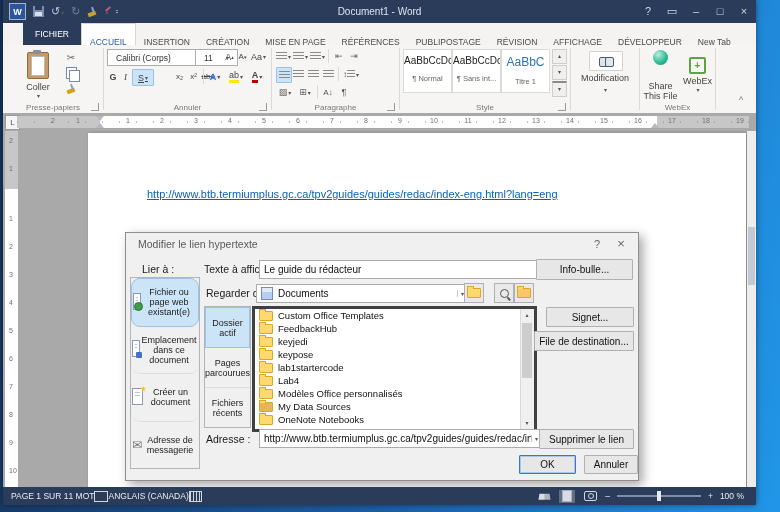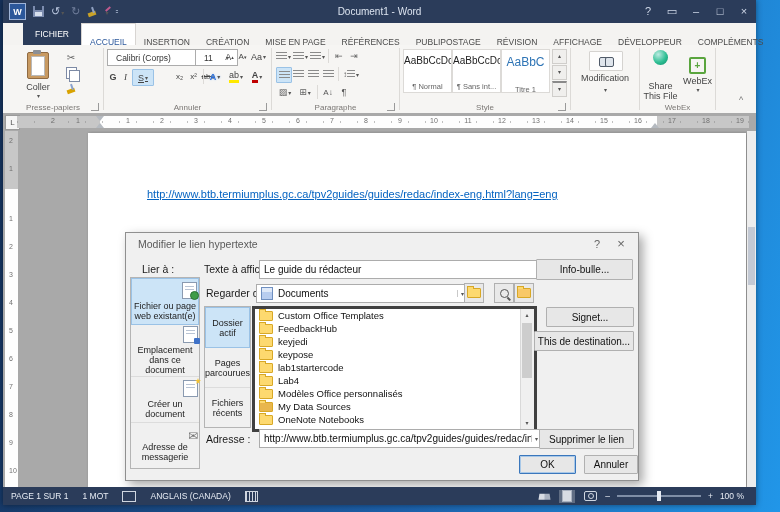--- a/index.html
+++ b/index.html
@@ -60,21 +60,21 @@
   .binoc{width:15px;height:9px;position:relative;}
   .binoc::before,.binoc::after{content:"";position:absolute;top:0;width:7px;height:8px;border:1px solid #4f5a68;border-radius:2px;background:#dfe5ec;}
   .binoc::before{left:0;} .binoc::after{right:0;}
   .webexball{width:15px;height:15px;border-radius:50%;
      background:radial-gradient(circle at 35% 30%,#bdebe2,#2fbf94 55%,#0a8a66);}
   .webexplus{width:13px;height:13px;border:2px solid #5aa53e;border-radius:2px;color:#5aa53e;
      font-size:10px;font-weight:bold;display:flex;align-items:center;justify-content:center;}
   .stylecard{position:absolute;top:4px;width:47px;height:42px;background:#fff;border:1px solid #dcdad7;
              text-align:center;overflow:hidden;}
   .stylecard .prev{font-size:10px;color:#222;margin-top:5px;white-space:nowrap;}
-  .stylecard .nm{font-size:7.5px;color:#666;margin-top:16px;white-space:nowrap;}
+  .stylecard .nm{font-size:7.5px;color:#666;margin-top:8px;white-space:nowrap;}
   .scrollcol span{display:block;width:13px;height:13px;border:1px solid #d0cecb;background:#f0efed;
       font-size:6px;text-align:center;line-height:12px;color:#555;margin-bottom:1px;}
   .eff{color:#2a6edb;font-weight:bold;text-shadow:0 0 2px #9cc3f5;}
   .hl{border-bottom:3px solid #ffe900;line-height:9px;}
   .fc{border-bottom:3px solid #c00000;line-height:9px;font-weight:bold;}
   .eraser{position:relative;}
   .eraser::after{content:"";position:absolute;right:-5px;bottom:1px;width:6px;height:4px;background:#e89cb8;transform:skewX(-25deg);}
 
   
   .rulerrow{position:absolute;left:0;top:113px;width:100%;height:18px;background:#a9a9a9;}
@@ -94,21 +94,21 @@
   .vruler{position:absolute;left:2px;top:0;width:13px;height:100%;background:#c7c7c7;}
   .vruler .white{position:absolute;top:58px;bottom:0;left:0;right:0;background:#fefefe;}
   .page{position:absolute;left:85px;top:2px;width:658px;height:354px;background:#ffffff;box-shadow:1px 0 3px rgba(0,0,0,.25);}
   .hyperlink{position:absolute;left:59px;top:55px;font-size:11px;color:#0563c1;text-decoration:underline;white-space:nowrap;}
   .vscroll{position:absolute;right:0;top:0;width:9px;height:100%;background:#ededed;}
   .vscroll .thumb{position:absolute;left:1px;width:7px;top:96px;height:58px;background:#c3c9d4;}
 
   
   .statusbar{position:absolute;left:0;top:487px;width:100%;height:18px;background:#2b3c5a;color:#e7ecf4;
              display:flex;align-items:center;font-size:8.5px;}
-  .statusbar .left{display:flex;align-items:center;gap:14px;padding-left:8px;}
+  .statusbar .left{display:flex;align-items:center;padding-left:8px;}
   .statusbar .right{margin-left:auto;display:flex;align-items:center;gap:7px;padding-right:12px;}
   .sb-book{width:12px;height:9px;border:1px solid #cfd6e0;background:linear-gradient(90deg,transparent 48%,#cfd6e0 48%,#cfd6e0 52%,transparent 52%);}
   .sb-macro{width:11px;height:9px;border:1px solid #cfd6e0;background:repeating-linear-gradient(90deg,#cfd6e0 0 1px,transparent 1px 3px);}
   .viewic{width:16px;height:13px;display:flex;align-items:center;justify-content:center;}
   .viewic.sel{background:rgba(255,255,255,.25);}
   .ic-read{width:11px;height:7px;background:linear-gradient(90deg,#d8dce3 49%,#aab2c0 51%);transform:perspective(20px) rotateX(30deg);}
   .ic-page{width:8px;height:10px;background:#d8dce3;border:1px solid #aab2c0;}
   .ic-web{width:11px;height:8px;border:1px solid #cfd6e0;border-radius:2px;position:relative;}
   .ic-web::after{content:"";position:absolute;left:3px;top:1px;width:4px;height:4px;border:1px solid #cfd6e0;border-radius:50%;}
   .zoomtrack{position:relative;width:84px;height:2px;background:#7f8ea6;}
@@ -120,22 +120,22 @@
   .dlg-title{position:absolute;left:12px;top:5px;font-size:10.5px;color:#5a5a5a;}
   .dlg-ctrl{position:absolute;top:3px;width:18px;height:16px;text-align:center;line-height:16px;color:#666;font-size:11px;}
   .dlg-label{position:absolute;font-size:10.5px;color:#1a1a1a;white-space:nowrap;}
   .dlg-input{position:absolute;background:#fff;border:1px solid #acacac;font-size:10px;color:#111;
              padding:0 4px;display:flex;align-items:center;white-space:nowrap;overflow:hidden;}
   .dlg-btn{position:absolute;background:#e7e7e7;border:1px solid #b0b0b0;border-radius:1px;font-size:10px;
            color:#111;display:flex;align-items:center;justify-content:center;white-space:nowrap;}
   .dlg-btn.default{border:1px solid #3b77bc;box-shadow:inset 0 0 0 1px #a8c8e8;}
   .linkbar{position:absolute;left:4px;top:44px;width:68px;height:190px;border:1px solid #b4b4b4;background:#f0f0f0;
            display:flex;flex-direction:column;}
-  .linkitem{flex:1;display:flex;flex-direction:column;align-items:flex-end;justify-content:center;
-            text-align:center;font-size:9px;line-height:10px;color:#222;border-bottom:1px solid #dcdcdc;padding:1px;}
+  .linkitem{flex:1;display:flex;flex-direction:row;align-items:center;justify-content:center;
+            text-align:center;font-size:9px;line-height:10px;color:#222;border-bottom:1px solid #dcdcdc;padding:1px;border-radius:9px;}
   .linkitem.sel{background:#cce4f7;border:1px solid #9ac2e6;}
   .docicon{width:13px;height:15px;background:#fff;border:1px solid #8a9ab0;position:relative;margin-bottom:2px;}
   .docicon::after{content:"";position:absolute;left:2px;top:3px;right:2px;height:6px;
       background:repeating-linear-gradient(#b9c4d4 0 1px,transparent 1px 3px);}
   .docicon.glb::before{content:"";position:absolute;right:-3px;bottom:-2px;width:7px;height:7px;border-radius:50%;
       background:#3f9c48;border:1px solid #2c7233;}
   .docicon.loc::before{content:"";position:absolute;right:-3px;bottom:-2px;width:6px;height:6px;background:#3f72c8;border-radius:1px;}
   .docicon.new::before{content:"";position:absolute;right:-4px;top:-3px;width:6px;height:6px;background:#f2c234;
       clip-path:polygon(50% 0,62% 35%,100% 38%,70% 60%,80% 100%,50% 75%,20% 100%,30% 60%,0 38%,38% 35%);}
   .midcol{position:absolute;left:78px;top:73px;width:45px;height:120px;border:1px solid #b4b4b4;background:#f0f0f0;
@@ -188,21 +188,20 @@
       <span class="tab file">FICHIER</span>
       <span class="tab active">ACCUEIL</span>
       <span class="tab">INSERTION</span>
       <span class="tab">CRÉATION</span>
       <span class="tab">MISE EN PAGE</span>
       <span class="tab">RÉFÉRENCES</span>
       <span class="tab">PUBLIPOSTAGE</span>
       <span class="tab">RÉVISION</span>
       <span class="tab">AFFICHAGE</span>
       <span class="tab">DÉVELOPPEUR</span>
-      <span class="tab">COMPLÉMENTS</span>
       <span class="tab">New Tab</span>
 
     </div>
 
     <div class="ribbon">
 
       <div style="position:absolute;left:0;top:0;width:100px;height:100%;">
         <div class="btnbox" style="left:16px;top:3px;width:38px;height:55px;flex-direction:column;">
           <span class="clipboard"></span>
           <span style="margin-top:3px;">Coller</span>
@@ -485,21 +484,21 @@
             <span>OneNote Notebooks</span>
           </div>
         <div class="listscroll">
           <span class="ar" style="top:0;">▴</span>
           <span class="th"></span>
           <span class="ar" style="bottom:0;">▾</span>
         </div>
       </div>
 
       <div class="dlg-btn" style="left:420px;top:74px;width:86px;height:18px;">Signet...</div>
-      <div class="dlg-btn" style="left:408px;top:98px;width:98px;height:18px;">This de destination...</div>
+      <div class="dlg-btn" style="left:408px;top:98px;width:98px;height:18px;">File de destination...</div>
 
       <span class="dlg-label" style="left:80px;top:200px;">Adresse :</span>
       <div class="dlg-input" style="left:133px;top:196px;width:274px;height:17px;">
         <span style="overflow:hidden;white-space:nowrap;">http://www.btb.termiumplus.gc.ca/tpv2guides/guides/redac/index-e</span>
         <span style="margin-left:auto;border-left:1px solid #c9c9c9;padding-left:3px;font-size:6px;color:#555;flex:none;">▾</span>
       </div>
       <div class="dlg-btn" style="left:413px;top:196px;width:93px;height:18px;">Supprimer le lien</div>
 
       <div class="dlg-btn default" style="left:393px;top:222px;width:55px;height:17px;">OK</div>
       <div class="dlg-btn" style="left:458px;top:222px;width:52px;height:17px;">Annuler</div>

